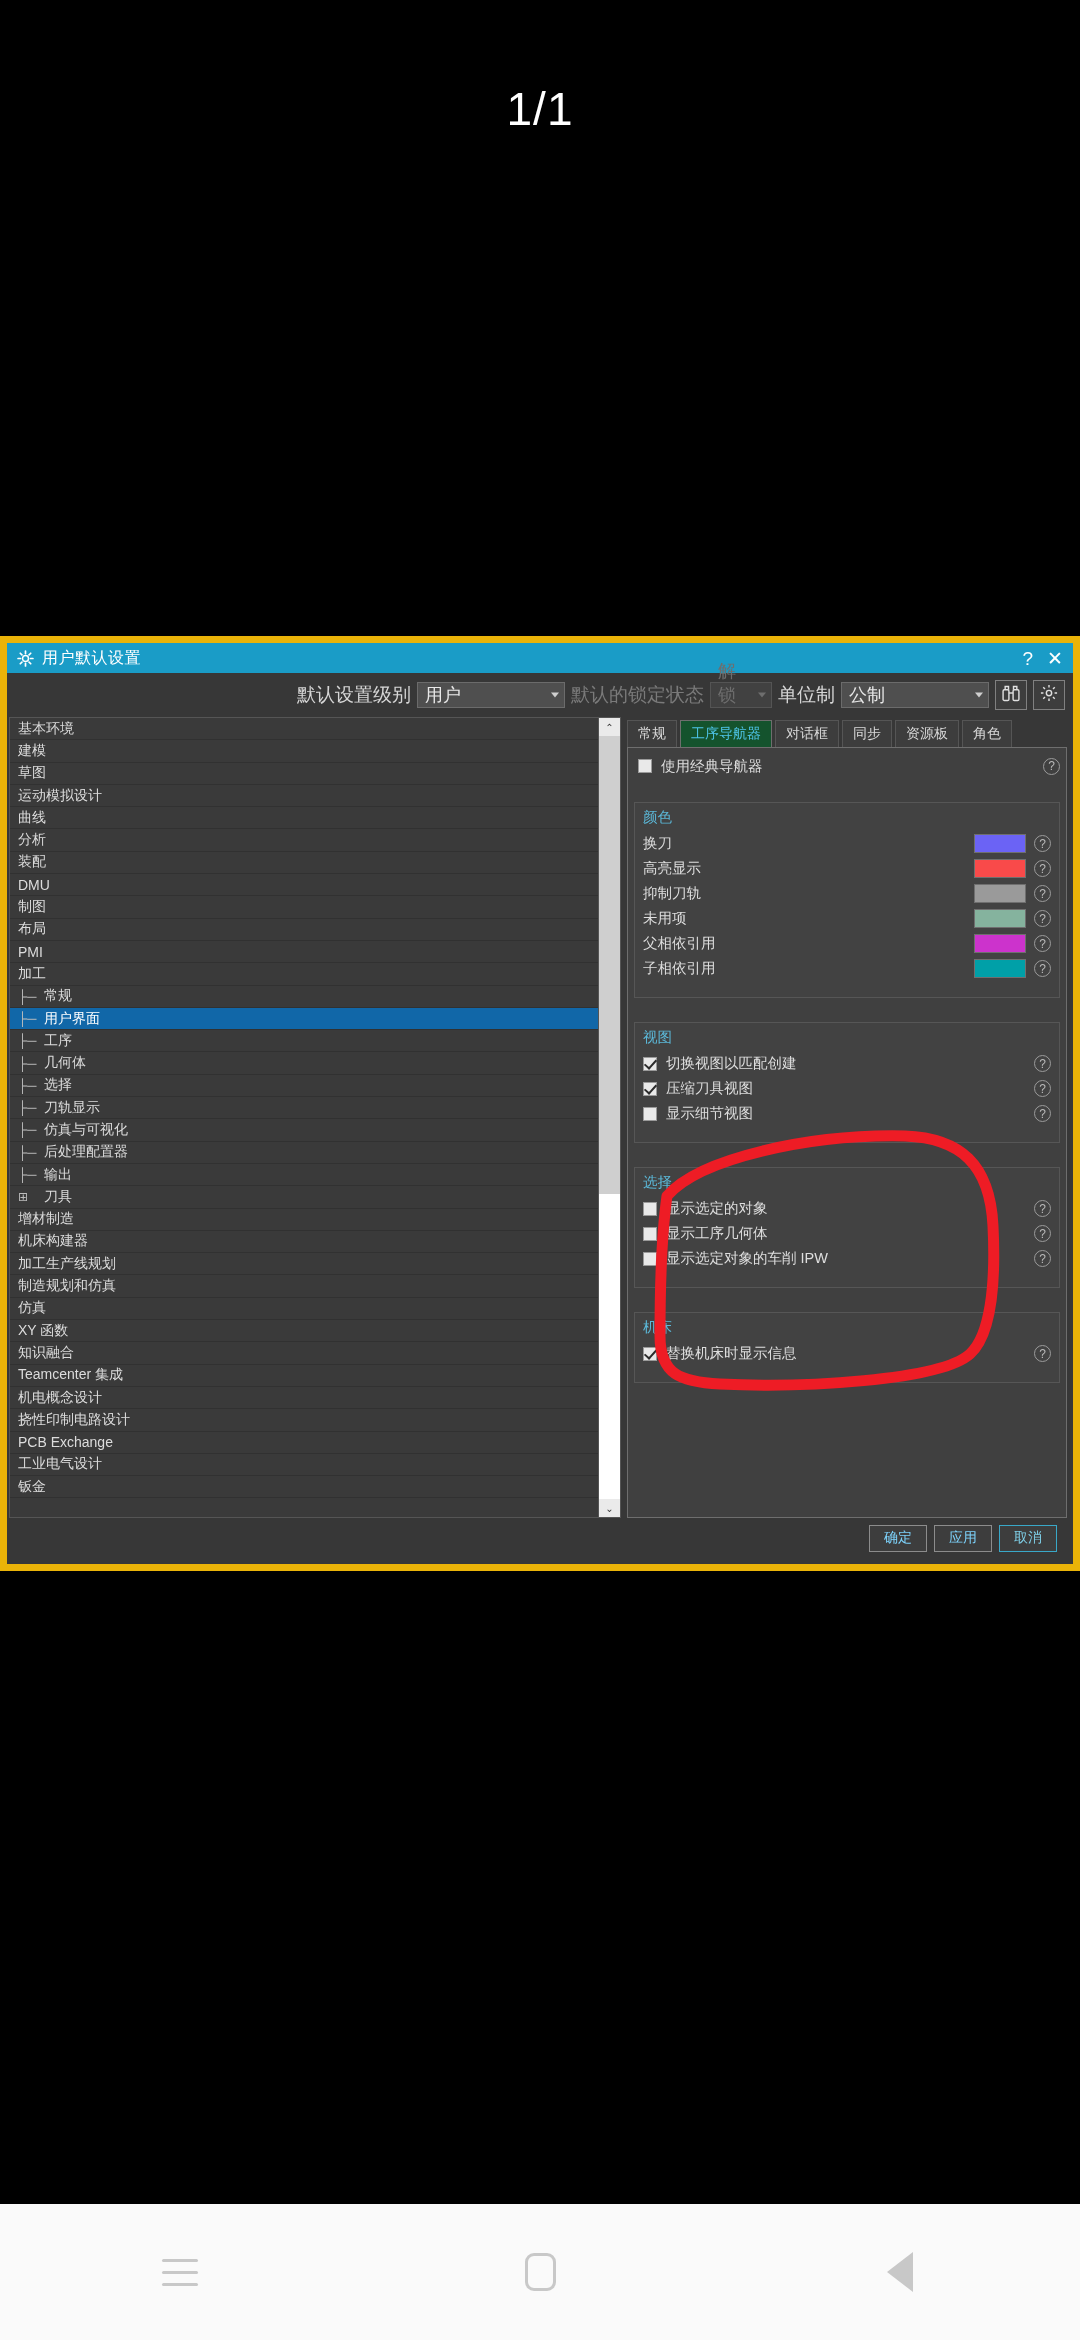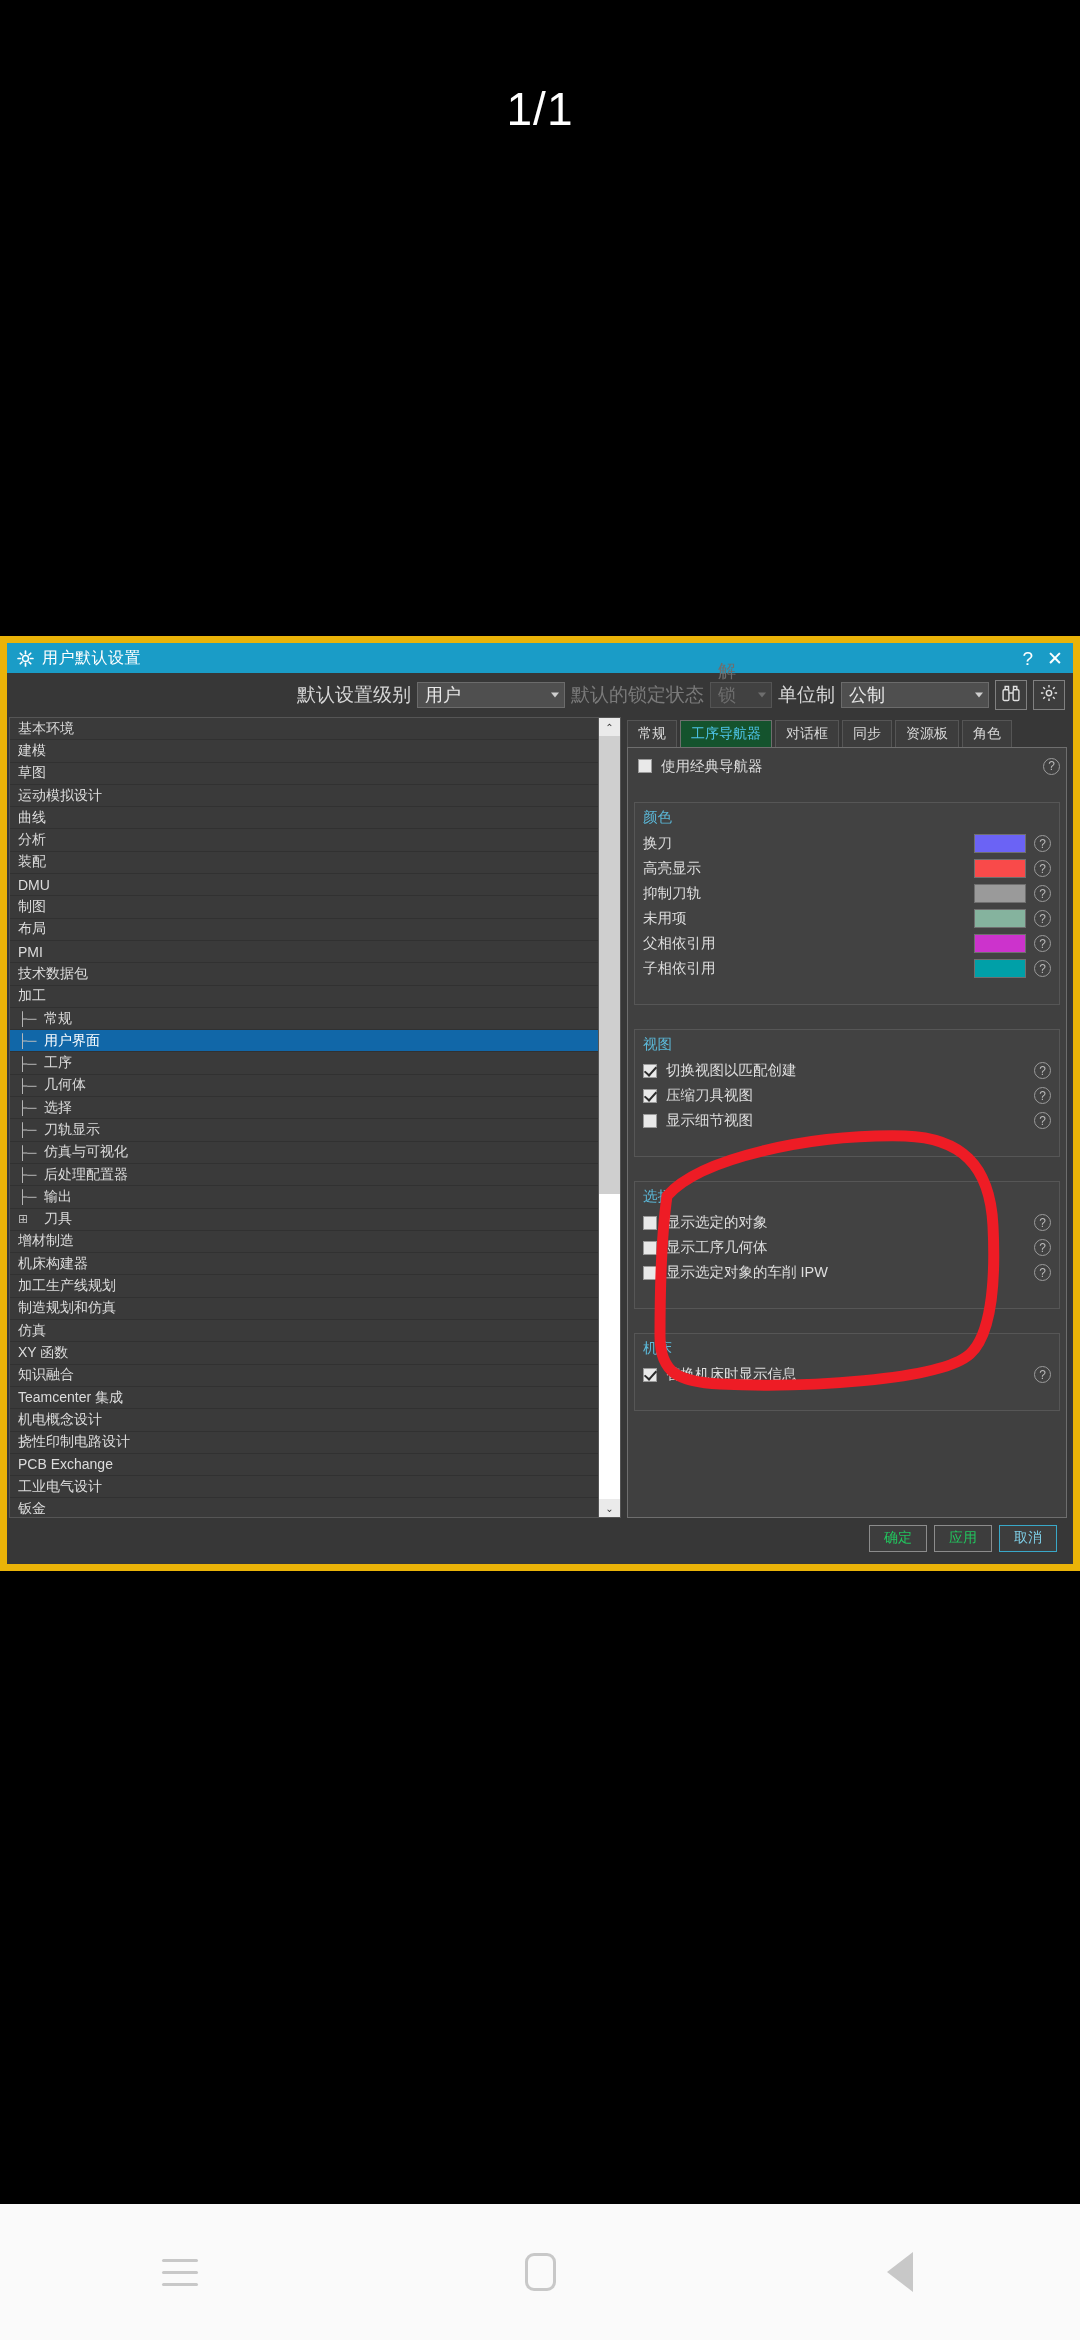--- a/index.html
+++ b/index.html
@@ -127,40 +127,40 @@
   }
   .row-label { color: #dedede; font-size: 14.5px; white-space: nowrap; }
   .help {
     width: 17px; height: 17px; border-radius: 50%; border: 1px solid #9b9b9b;
     color: #b9b9b9; font-size: 12px; display: flex; align-items: center;
     justify-content: center; margin-left: auto; flex: 0 0 auto; cursor: pointer;
     line-height: 1;
   }
 
   .group {
-    border: 1px solid #565656; background: #424242; padding: 5px 8px 23px;
+    border: 1px solid #565656; background: #424242; padding: 5px 8px 16px;
   }
   .group-title { color: #5bb8d8; font-size: 14.5px; margin-bottom: 4px; }
   .color-row { display: flex; align-items: center; height: 25px; }
   .color-row .row-label { flex: 0 0 auto; }
   .swatch {
     width: 52px; height: 19px; border: 1px solid #6f6f6f; margin-left: auto;
     cursor: pointer; flex: 0 0 auto;
   }
   .color-row .help { margin-left: 8px; }
   .view-row, .sel-row { display: flex; align-items: center; height: 25px; }
 
   
   .footer {
     height: 46px; display: flex; align-items: center; justify-content: flex-end;
     padding: 0 16px 6px 0; gap: 7px; flex: 0 0 auto;
   }
   .btn {
     min-width: 58px; height: 27px; background: #3d3d3d; border: 1px solid #8c8c8c;
-    color: #22c55e; font-size: 14px; display: flex; align-items: center;
+    color: #7dd3fc; font-size: 14px; display: flex; align-items: center;
     justify-content: center; cursor: pointer;
   }
   .btn.focus { border-color: #39a8c8; color: #7fd0e8; }
 
   
   .annot {
     position: absolute; left: 0; top: 636px; width: 1080px; height: 935px;
     pointer-events: none;
   }
 
@@ -282,23 +282,20 @@
             <div class="tree-item">
               <span>制图</span>
             </div>
             <div class="tree-item">
               <span>布局</span>
             </div>
             <div class="tree-item">
               <span>PMI</span>
             </div>
             <div class="tree-item">
-              <span>技术数据包</span>
-            </div>
-            <div class="tree-item">
               <span>加工</span>
             </div>
             <div class="tree-item">
               <span class="branch">├─</span>
               <span>常规</span>
             </div>
             <div class="tree-item selected">
               <span class="branch">├─</span>
               <span>用户界面</span>
             </div>

